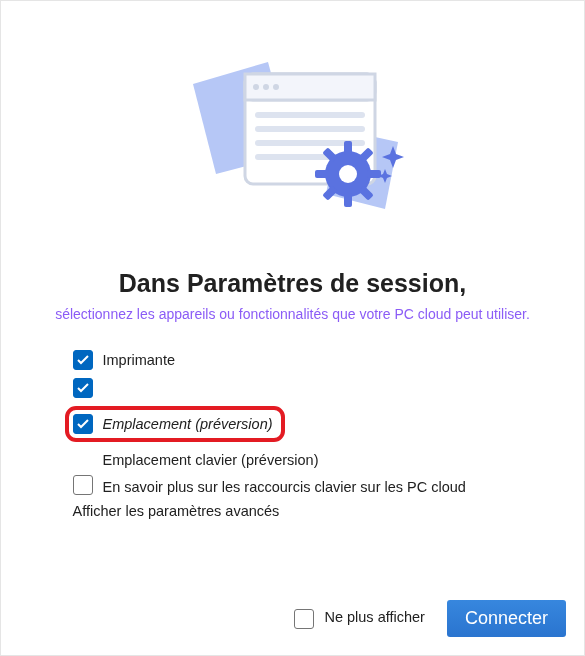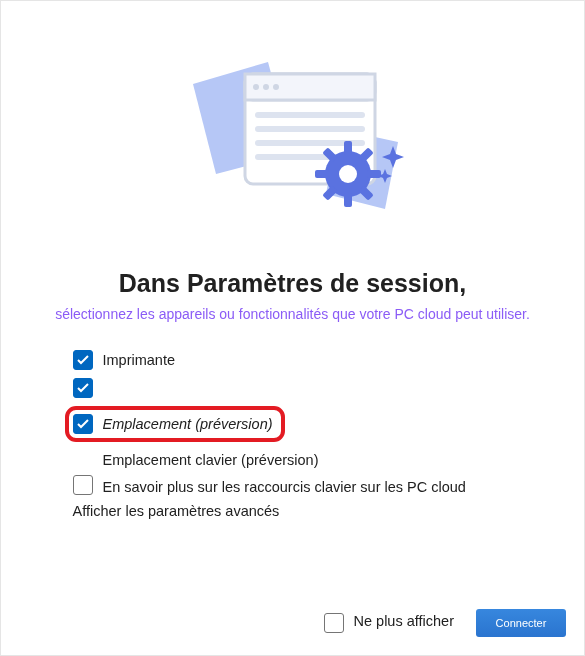--- a/index.html
+++ b/index.html
@@ -104,21 +104,21 @@
       align-items: flex-start;
       gap: 10px;
       font-size: 14.5px;
     }
     .connect-btn {
       background: #1976d2;
       background: linear-gradient(#3787de,#2a74cf);
       color: #fff;
       border: none;
       padding: 8px 18px;
-      font-size: 11px;
+      font-size: 18px;
       border-radius: 3px;
       cursor: pointer;
       min-width:90px;
       text-align:center;
     }
   </style>
 </head>
 <body>
 
 <div class="illustration">

